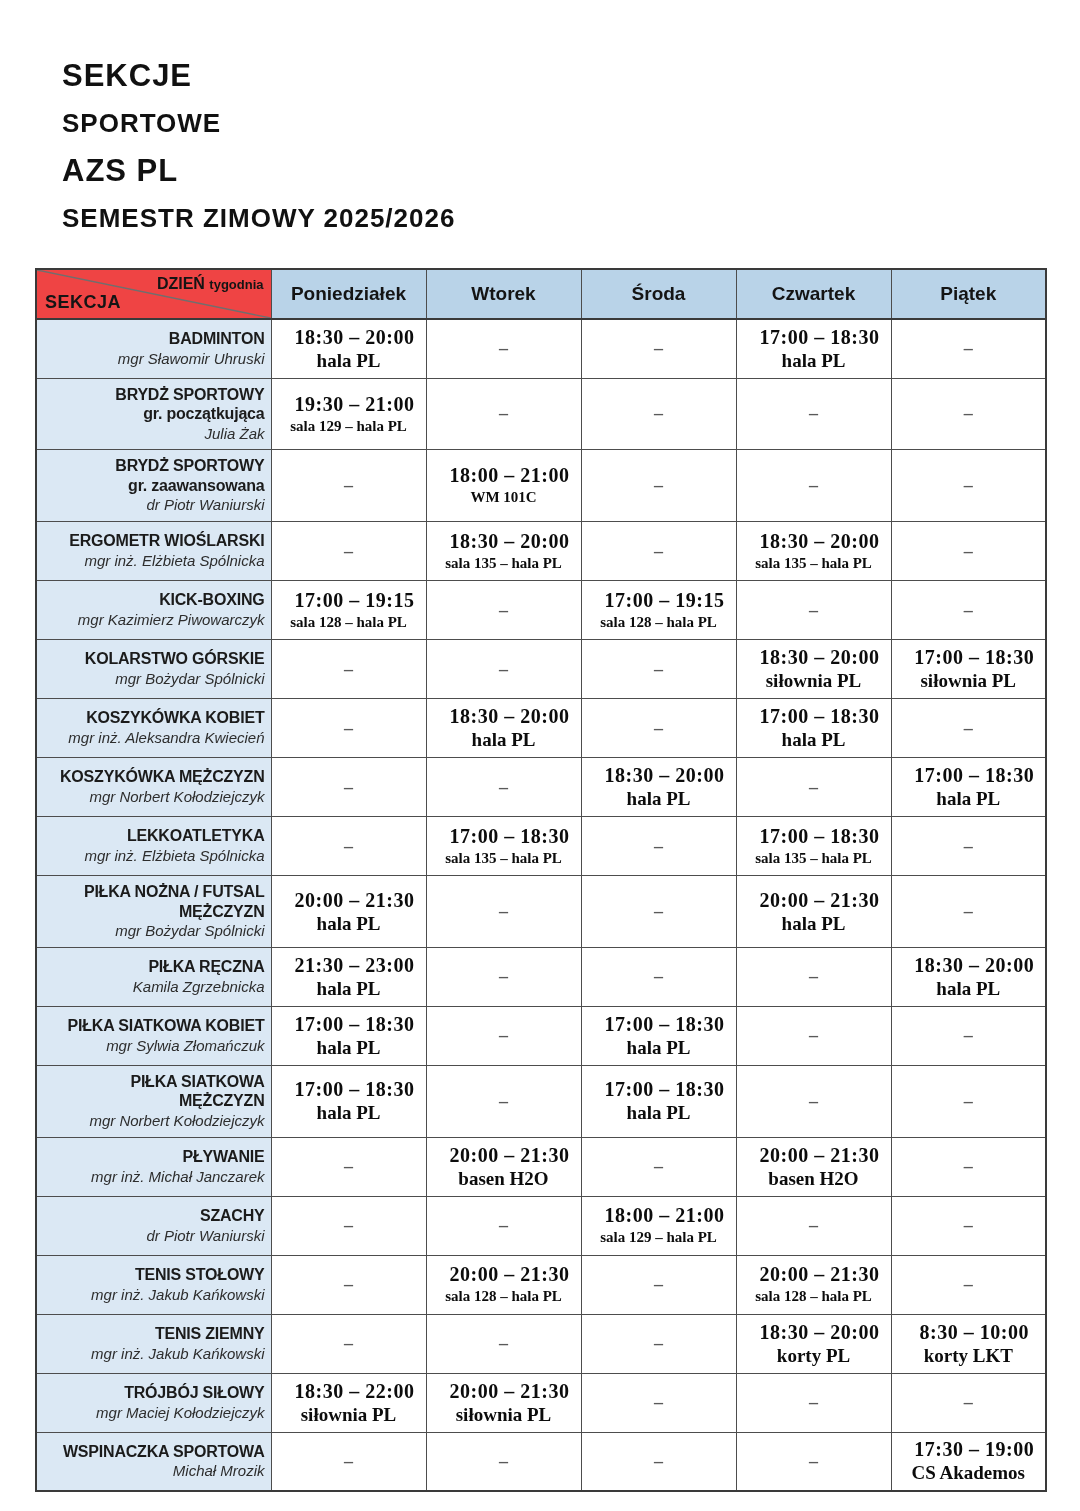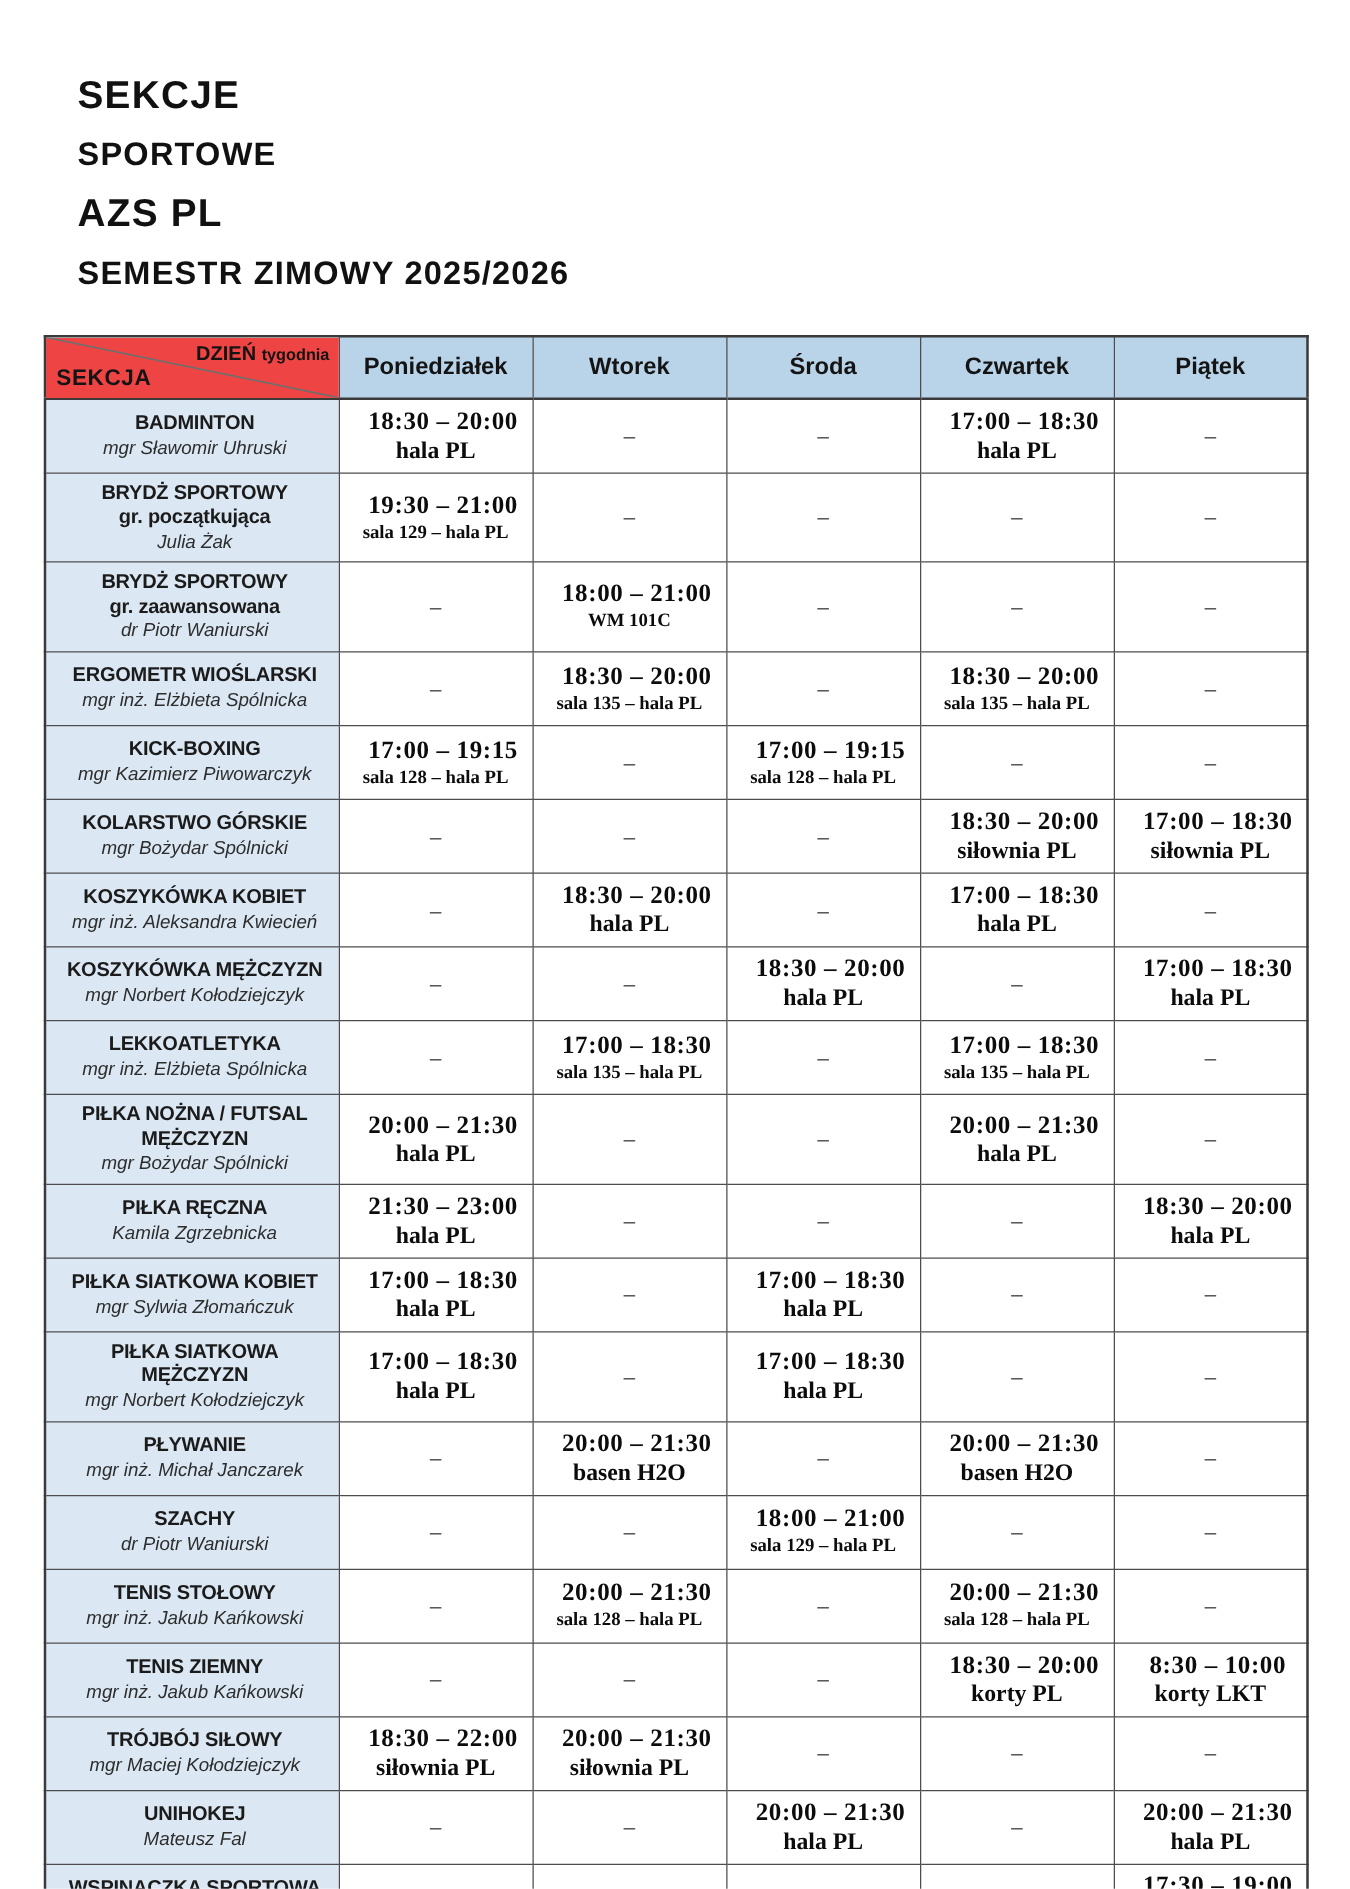--- a/index.html
+++ b/index.html
@@ -44,21 +44,21 @@
     position:absolute;top:5px;right:7px;
     font-size:16px;font-weight:bold;
   }
   .corner-top .sub{font-size:13px;}
   .corner-bottom{
     position:absolute;bottom:5px;left:8px;
     font-size:18px;font-weight:bold;letter-spacing:0.5px;
   }
   tbody td{height:59px;background:#ffffff;text-align:center;vertical-align:middle;}
   td.section{
-    background:var(--section-bg);text-align:center;
+    background:var(--section-bg);text-align:right;
     padding:6px 6px 6px 10px;
   }
   .sec-name{font-size:16px;font-weight:bold;line-height:1.22;letter-spacing:-0.2px;color:#1b1b1b;}
   .sec-coach{font-size:15px;font-style:italic;line-height:1.25;color:#2d2d2d;margin-top:1px;}
   .cell-time{
     font-family:"Liberation Serif",serif;font-weight:bold;
     font-size:20px;line-height:1.25;letter-spacing:0.5px;color:#0c0c0c;padding-left:12px;
   }
   .cell-place{
     font-family:"Liberation Serif",serif;font-weight:bold;
@@ -517,43 +517,20 @@
           </td>
           <td>
             <div class="dash">–</div>
           </td>
           <td>
             <div class="dash">–</div>
           </td>
         </tr>
         <tr>
           <td class="section">
-            <div class="sec-name">UNIHOKEJ</div>
-            <div class="sec-coach">Mateusz Fal</div>
-          </td>
-          <td>
-            <div class="dash">–</div>
-          </td>
-          <td>
-            <div class="dash">–</div>
-          </td>
-          <td>
-            <div class="cell-time">20:00 – 21:30</div>
-            <div class="cell-place">hala PL</div>
-          </td>
-          <td>
-            <div class="dash">–</div>
-          </td>
-          <td>
-            <div class="cell-time">20:00 – 21:30</div>
-            <div class="cell-place">hala PL</div>
-          </td>
-        </tr>
-        <tr>
-          <td class="section">
             <div class="sec-name">WSPINACZKA SPORTOWA</div>
             <div class="sec-coach">Michał Mrozik</div>
           </td>
           <td>
             <div class="dash">–</div>
           </td>
           <td>
             <div class="dash">–</div>
           </td>
           <td>

